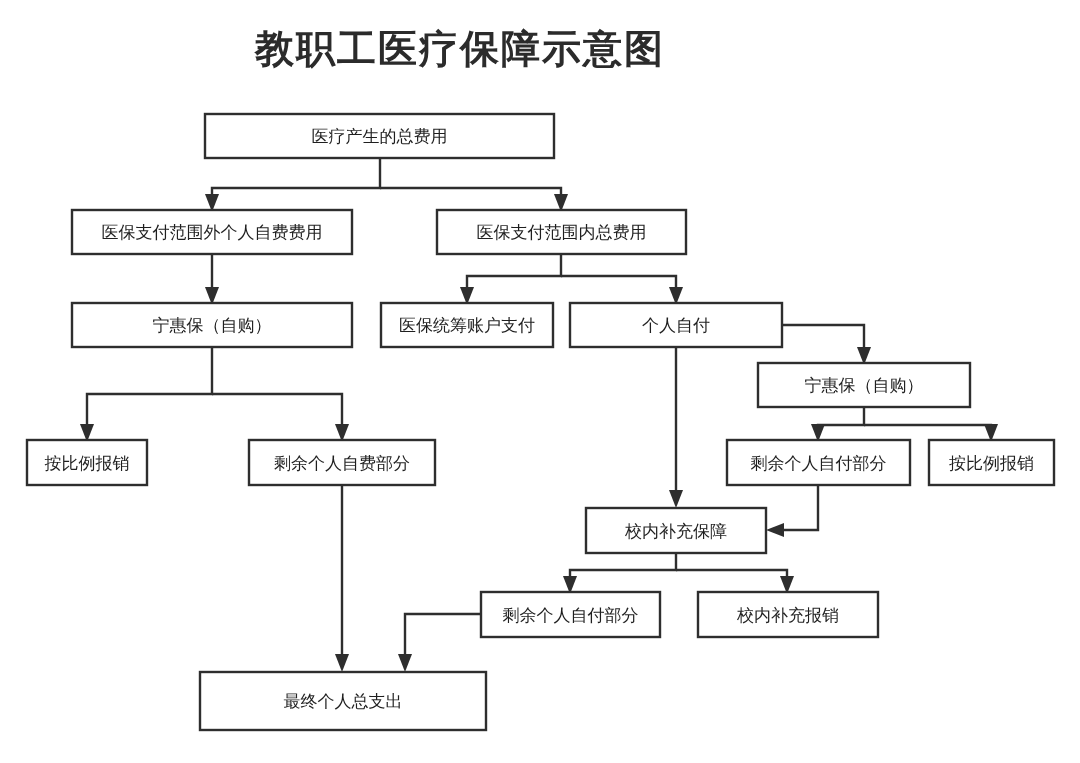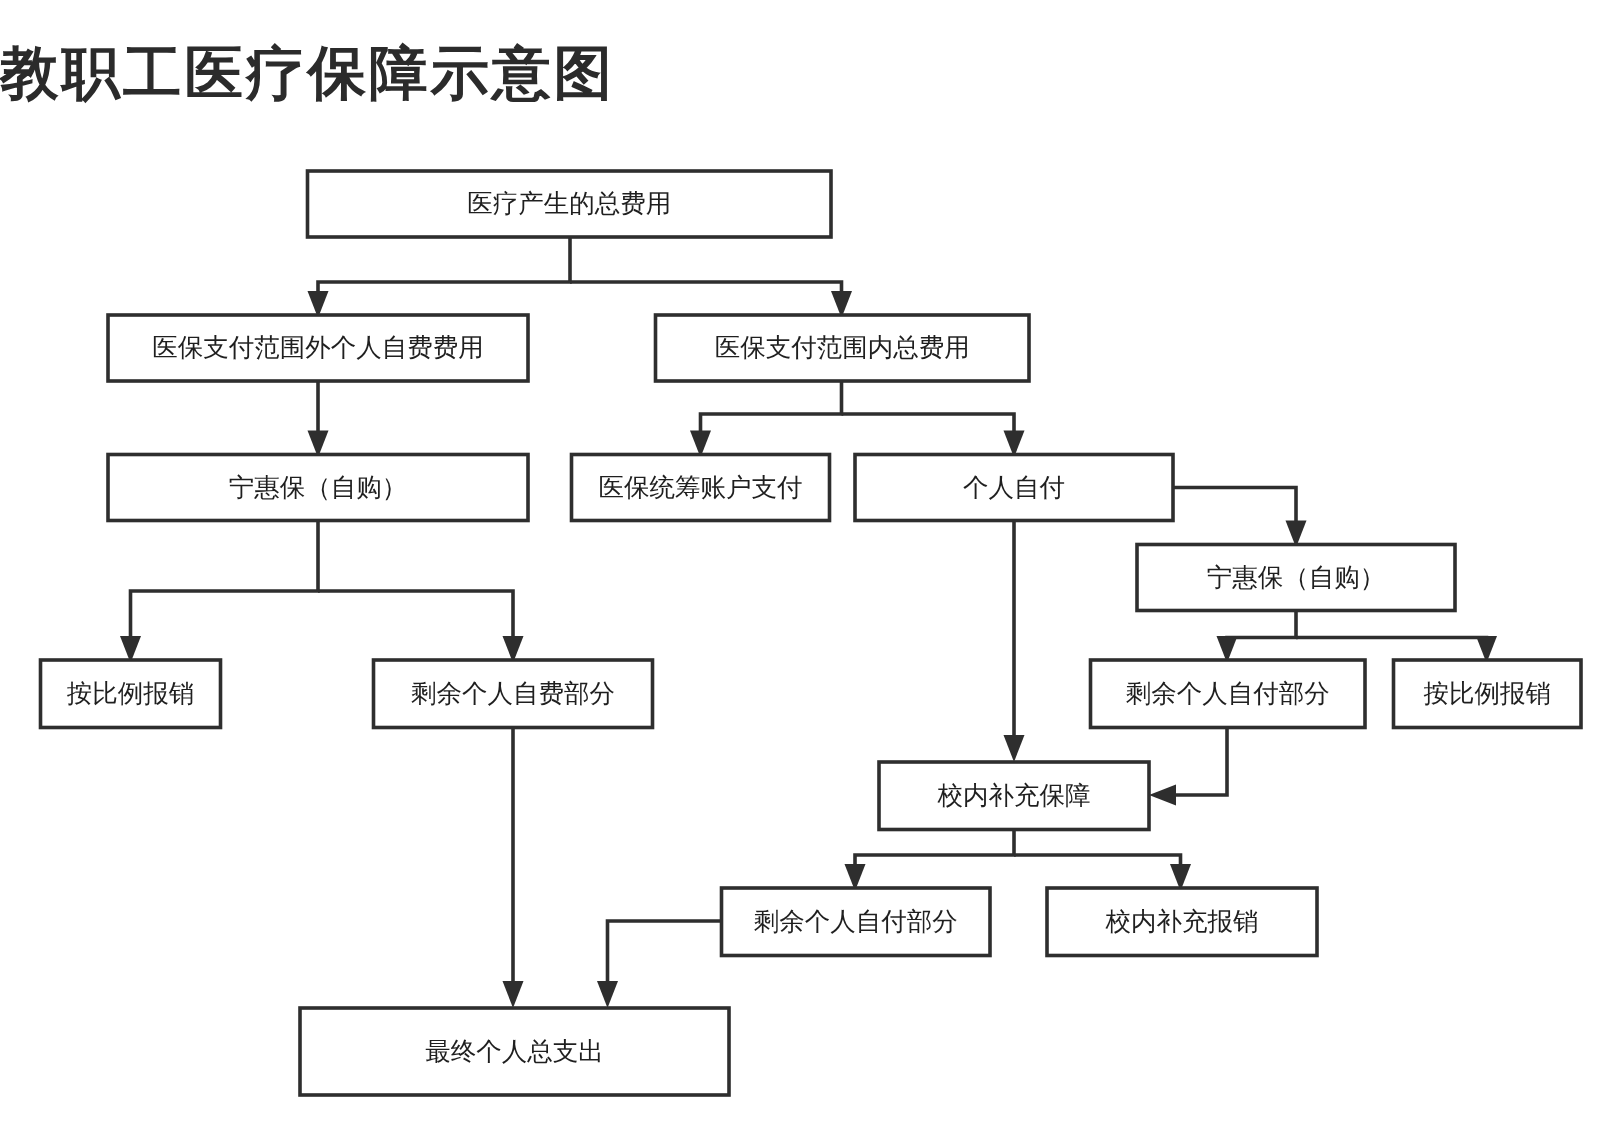--- a/index.html
+++ b/index.html
@@ -16,20 +16,21 @@
     width: 1080px;
     height: 763px;
     background: #ffffff;
     overflow: hidden;
   }
   #chart-title {
     position: absolute;
     left: 0;
     top: 22px;
     width: 920px;
+    text-align: center;
     font-size: 39px;
     font-weight: bold;
     letter-spacing: 2px;
     color: #2b2b2b;
     font-family: "DejaVu Sans", "Liberation Sans", sans-serif;
   }
   svg#flow {
     position: absolute;
     left: 0;
     top: 0;

